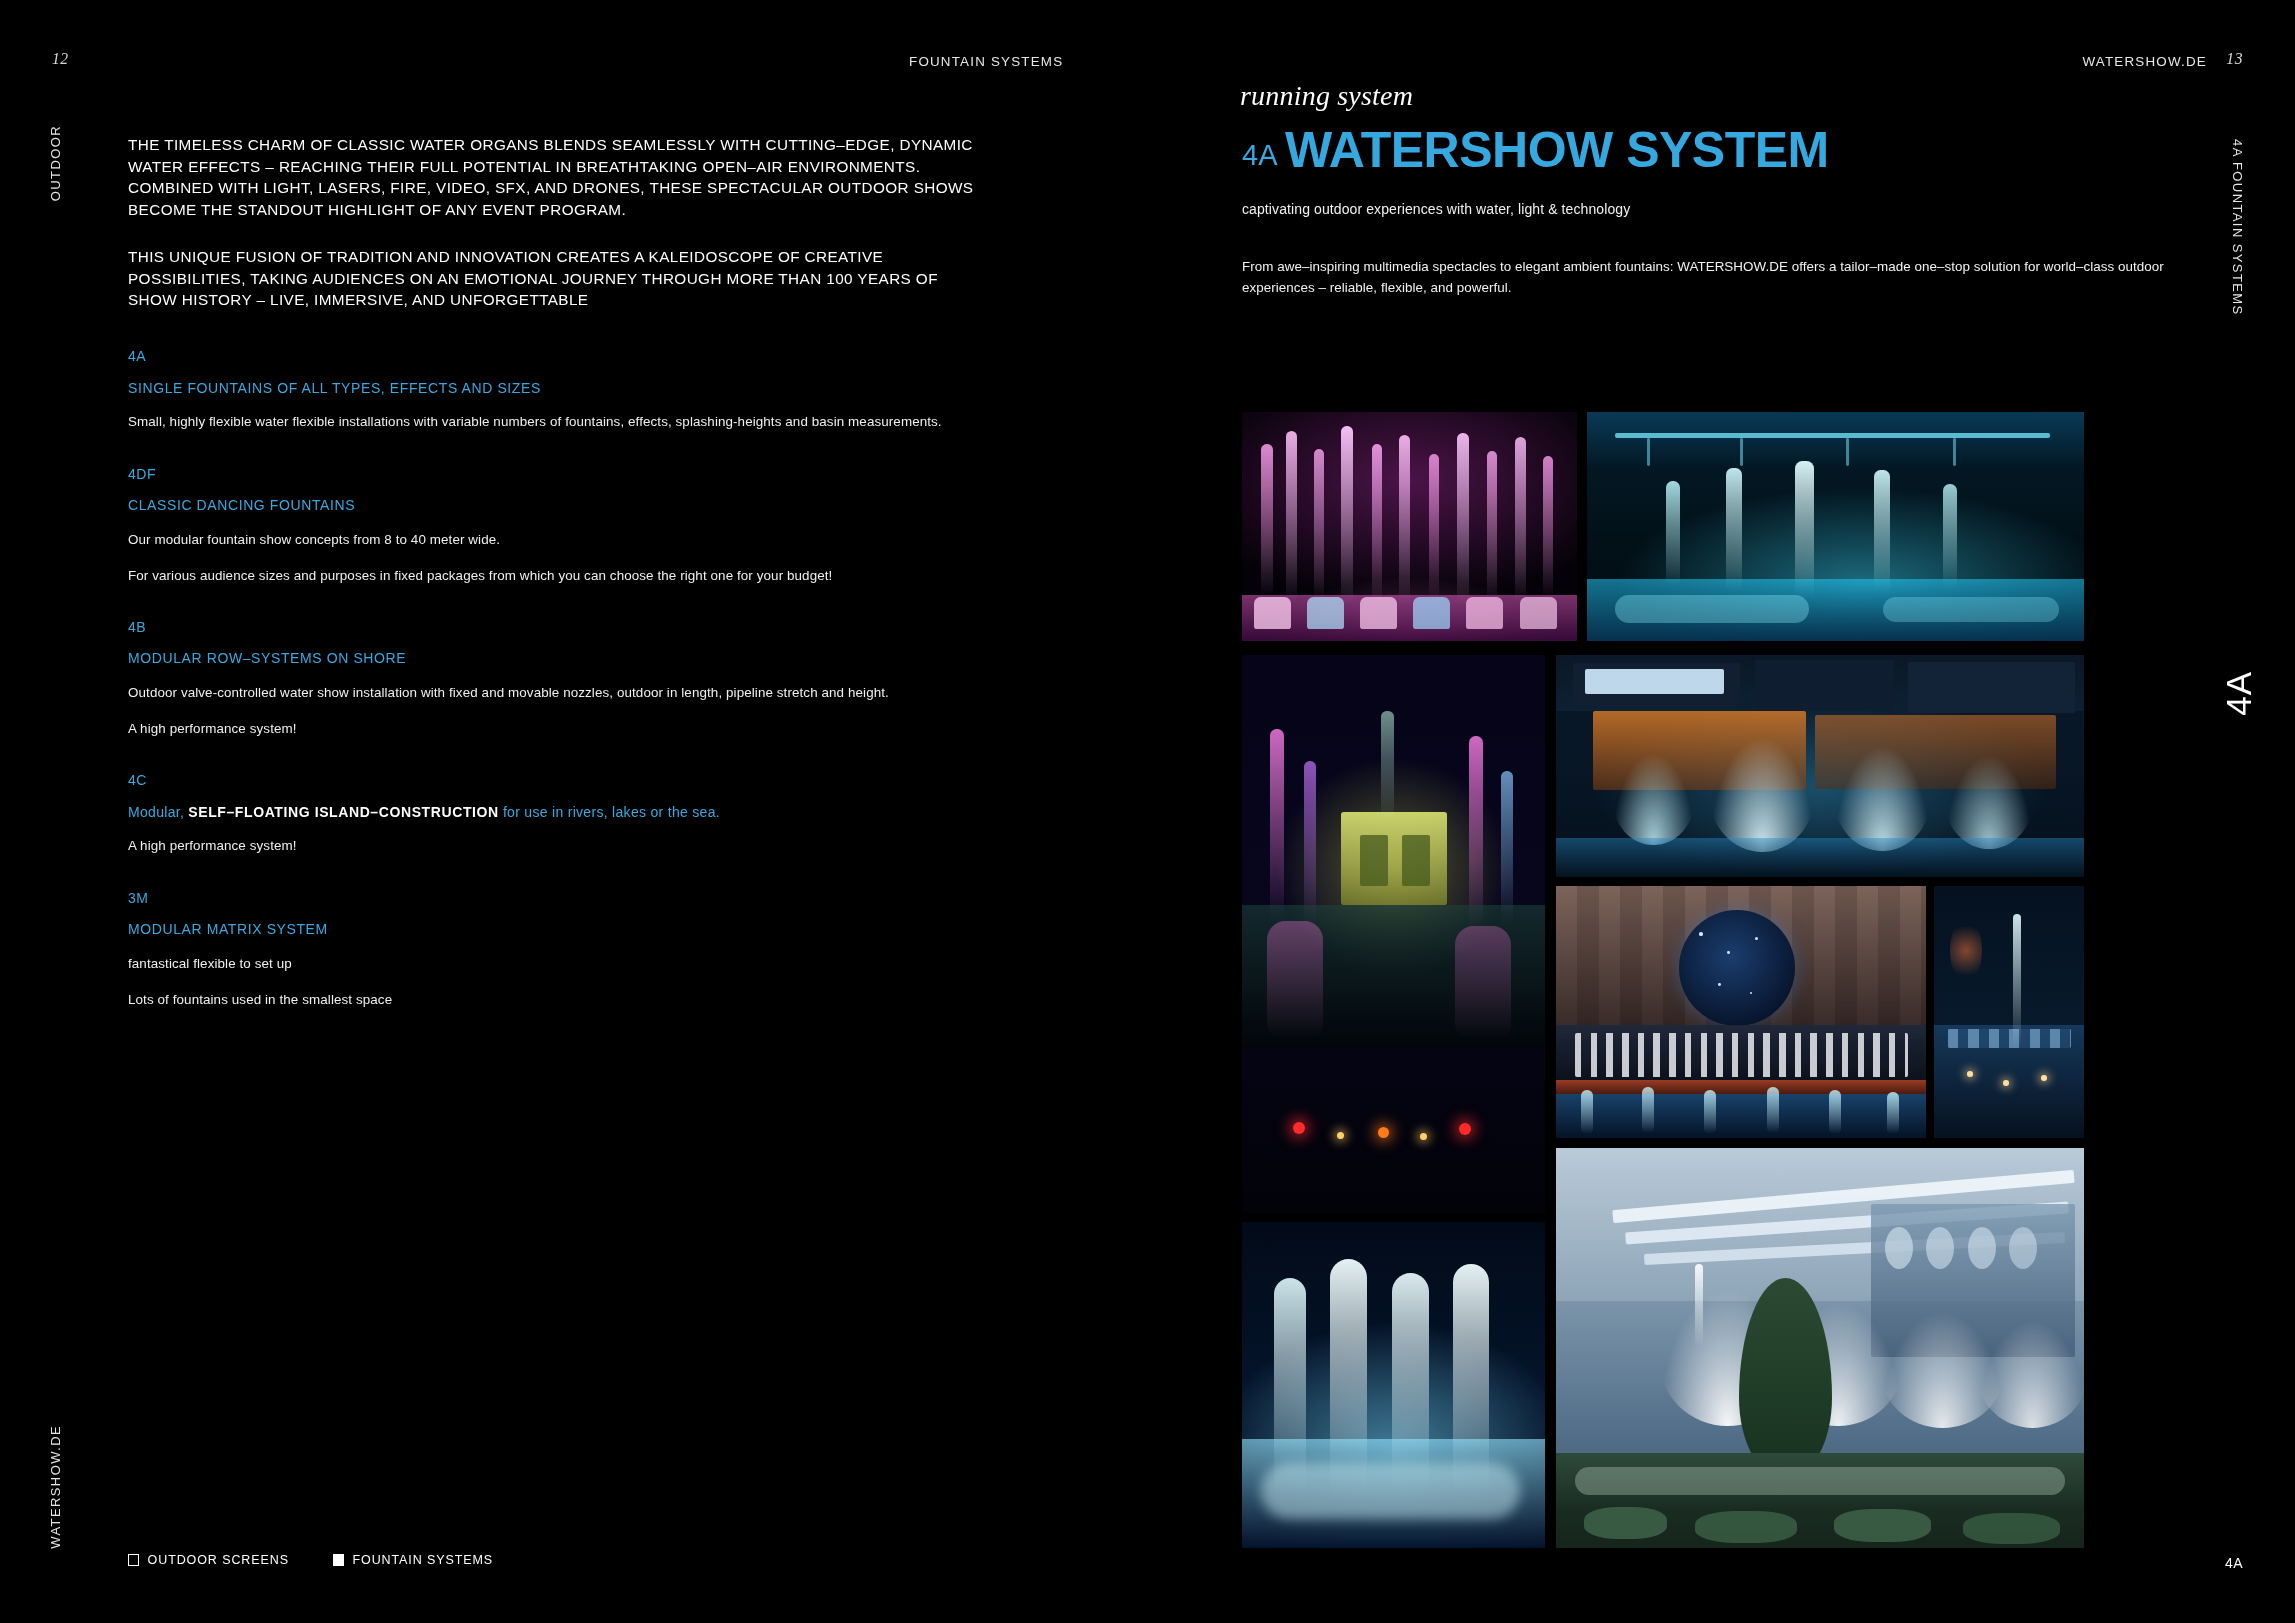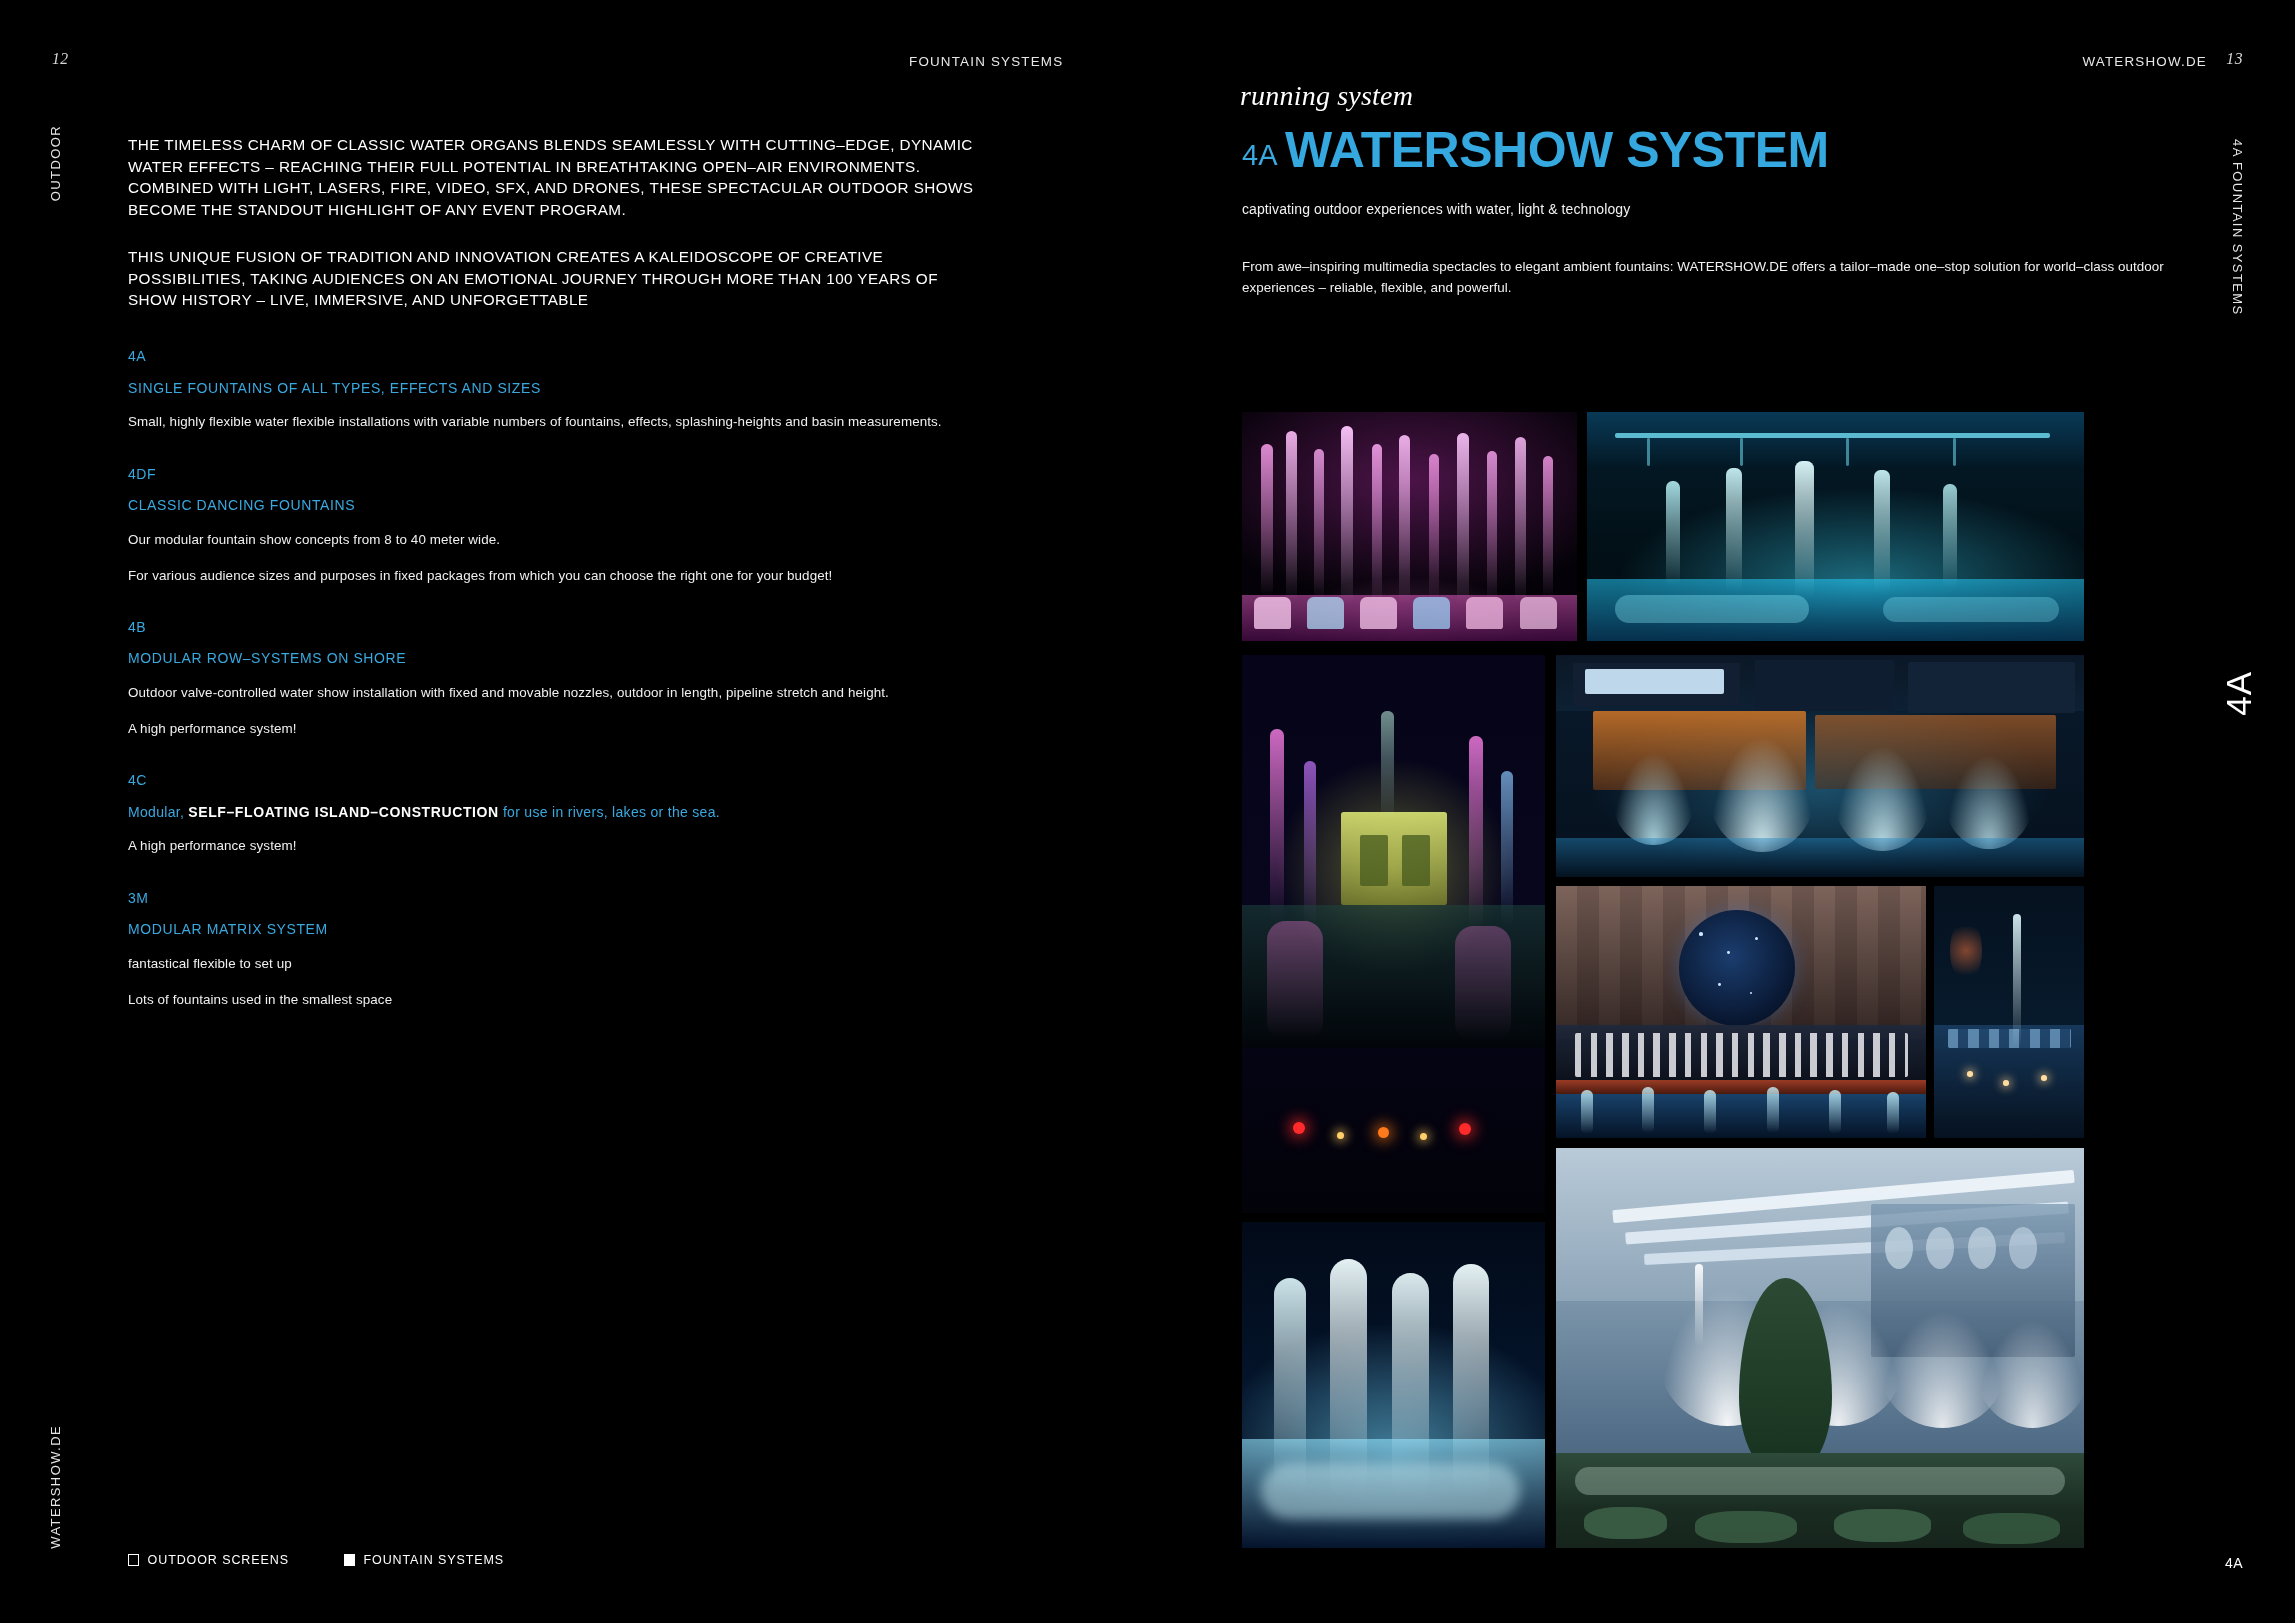--- a/index.html
+++ b/index.html
@@ -141,21 +141,21 @@
     letter-spacing: 0.1px;
     max-width: 851px;
   }
 
   
   .tabs {
     position: absolute;
     left: 128px;
     bottom: 56px;
     display: flex;
-    gap: 55px;
+    gap: 44px;
     align-items: flex-end;
   }
   .tab {
     display: flex;
     align-items: center;
     gap: 8.3px;
     font-size: 12.5px;
     letter-spacing: 0.9px;
     color: #ffffff;
     text-transform: uppercase;

